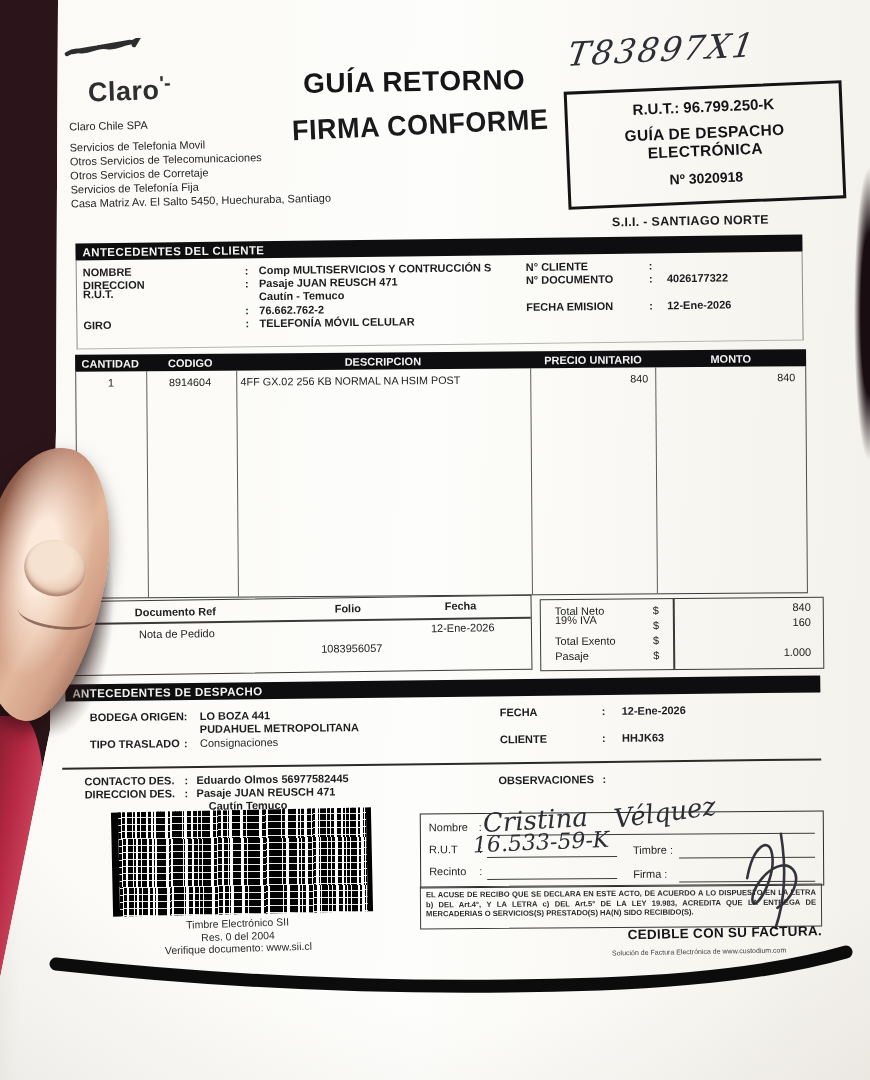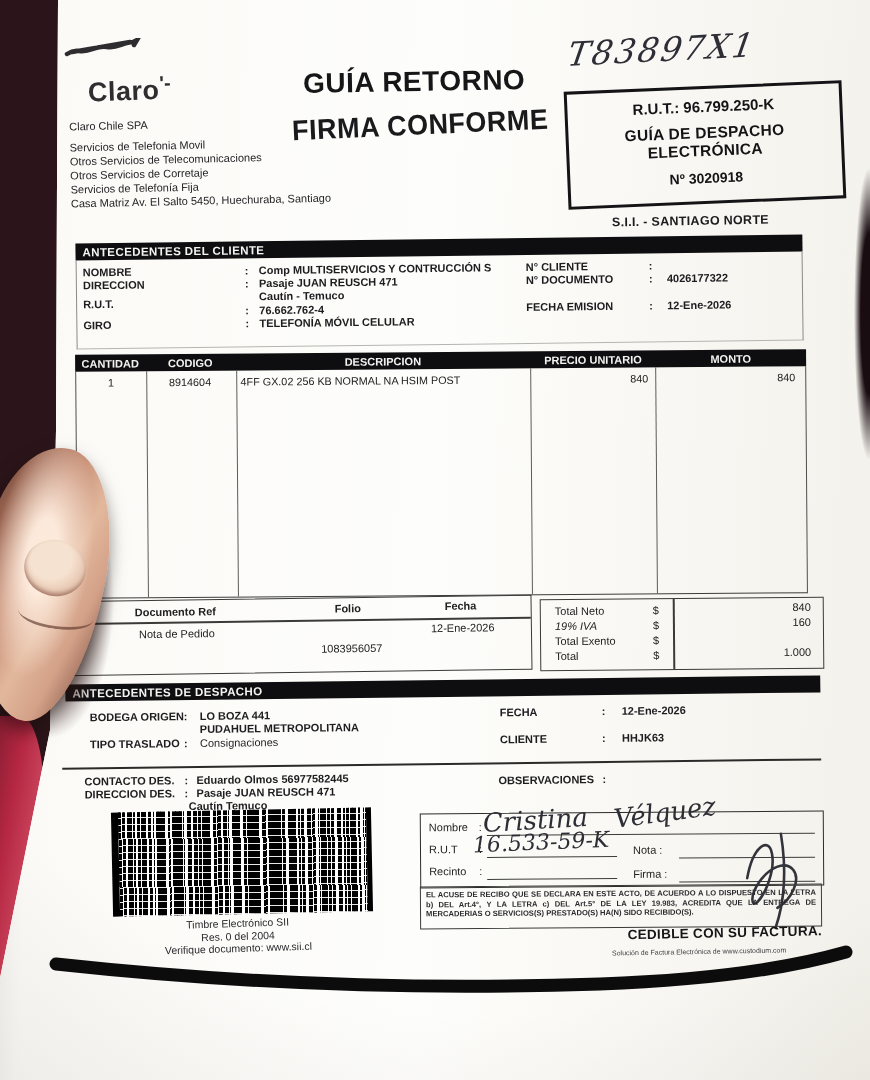--- a/index.html
+++ b/index.html
@@ -195,23 +195,23 @@
     <div class="box">
       <span class="t" style="left:6px;top:6px;">NOMBRE</span>
       <span class="t" style="left:168px;top:6px;">:</span>
       <span class="t" style="left:182px;top:6px;">Comp MULTISERVICIOS Y CONTRUCCIÓN S</span>
 
       <span class="t" style="left:6px;top:19px;">DIRECCION</span>
       <span class="t" style="left:168px;top:19px;">:</span>
       <span class="t" style="left:182px;top:19px;">Pasaje JUAN REUSCH 471</span>
       <span class="t" style="left:182px;top:32px;">Cautín -  Temuco</span>
 
-      <span class="t" style="left:6px;top:38px;">R.U.T.</span>
+      <span class="t" style="left:6px;top:28px;">R.U.T.</span>
       <span class="t" style="left:168px;top:46px;">:</span>
-      <span class="t" style="left:182px;top:46px;">76.662.762-4</span>
+      <span class="t" style="left:182px;top:46px;">76.662.762-2</span>
 
       <span class="t" style="left:6px;top:59px;">GIRO</span>
       <span class="t" style="left:168px;top:59px;">:</span>
       <span class="t" style="left:182px;top:59px;">TELEFONÍA MÓVIL CELULAR</span>
 
       <span class="t" style="left:449px;top:6px;">N° CLIENTE</span>
       <span class="t" style="left:572px;top:6px;">:</span>
       <span class="t" style="left:590px;top:6px;"></span>
 
       <span class="t" style="left:449px;top:19px;">N° DOCUMENTO</span>
@@ -255,27 +255,27 @@
     <span class="t" style="left:76px;top:27px;">Nota de Pedido</span>
     <span class="t" style="left:258px;top:26px;margin-top:18px;">1083956057</span>
     <span class="t" style="left:368px;top:25px;">12-Ene-2026</span>
   </div>
 
   <div class="abs totals">
     <div class="vdiv"></div>
     <span class="t" style="left:14px;top:5px;">Total Neto</span>
     <span class="t" style="left:112px;top:5px;">$</span>
     <span class="t val" style="top:3px;">840</span>
-    <span class="t" style="left:14px;top:20px;font-style:italic;">19% IVA</span>
+    <span class="t" style="left:14px;top:14px;">19% IVA</span>
     <span class="t" style="left:112px;top:20px;">$</span>
     <span class="t val" style="top:18px;">160</span>
     <span class="t" style="left:14px;top:35px;">Total Exento</span>
     <span class="t" style="left:112px;top:35px;">$</span>
     <span class="t val" style="top:33px;"></span>
-    <span class="t" style="left:14px;top:50px;">Total</span>
+    <span class="t" style="left:14px;top:50px;">Pasaje</span>
     <span class="t" style="left:112px;top:50px;">$</span>
     <span class="t val" style="top:48px;">1.000</span>
   </div>
 
   <div class="abs dispatch">
     <div class="bar">ANTECEDENTES DE DESPACHO</div>
     <div class="content">
       <span class="t" style="left:24px;top:10px;">BODEGA ORIGEN</span>
       <span class="t" style="left:118px;top:10px;">:</span>
       <span class="t" style="left:134px;top:10px;">LO BOZA 441</span>
@@ -283,21 +283,21 @@
       <span class="t" style="left:24px;top:37px;">TIPO TRASLADO</span>
       <span class="t" style="left:118px;top:37px;">:</span>
       <span class="t" style="left:134px;top:37px;font-weight:normal;text-align:right;">Consignaciones</span>
       <div class="hr"></div>
       <span class="t" style="left:18px;top:74px;">CONTACTO DES.</span>
       <span class="t" style="left:118px;top:74px;">:</span>
       <span class="t" style="left:130px;top:74px;">Eduardo Olmos 56977582445</span>
       <span class="t" style="left:18px;top:87px;">DIRECCION DES.</span>
       <span class="t" style="left:118px;top:87px;">:</span>
       <span class="t" style="left:130px;top:87px;">Pasaje JUAN REUSCH 471</span>
-      <span class="t" style="left:122px;top:100px;">Cautín  Temuco</span>
+      <span class="t" style="left:142px;top:100px;">Cautín  Temuco</span>
 
       <span class="t" style="left:434px;top:10px;">FECHA</span>
       <span class="t" style="left:536px;top:10px;">:</span>
       <span class="t" style="left:556px;top:10px;">12-Ene-2026</span>
       <span class="t" style="left:434px;top:37px;">CLIENTE</span>
       <span class="t" style="left:536px;top:37px;">:</span>
       <span class="t" style="left:556px;top:37px;">HHJK63</span>
       <span class="t" style="left:432px;top:78px;">OBSERVACIONES</span>
       <span class="t" style="left:536px;top:78px;">:</span>
       <span class="t" style="left:556px;top:78px;"></span>
@@ -314,21 +314,21 @@
   <div class="abs receipt">
     <span class="t" style="left:8px;top:7px;">Nombre</span>
     <span class="t" style="left:58px;top:7px;">:</span>
     <div class="ln" style="left:66px;right:8px;top:21px;"></div>
     <span class="t" style="left:8px;top:29px;">R.U.T</span>
     <span class="t" style="left:58px;top:29px;">:</span>
     <div class="ln" style="left:66px;width:130px;top:43px;"></div>
     <span class="t" style="left:8px;top:51px;">Recinto</span>
     <span class="t" style="left:58px;top:51px;">:</span>
     <div class="ln" style="left:66px;width:130px;top:65px;"></div>
-    <span class="t" style="left:212px;top:31px;">Nota :</span>
+    <span class="t" style="left:212px;top:31px;">Timbre :</span>
     <div class="ln" style="left:258px;right:8px;top:45px;"></div>
     <span class="t" style="left:212px;top:55px;">Firma :</span>
     <div class="ln" style="left:258px;right:8px;top:69px;"></div>
 
     <div class="hand hand-name">
       <span>Cristina</span><span class="w2">Vélquez</span>
     </div>
     <div class="hand hand-rut">16.533-59-K</div>
     <svg class="sig-svg" width="150" height="120" viewBox="0 0 150 120">
       <path d="M78,62 C84,30 100,20 103,38 C106,55 96,78 88,86 C82,92 80,80 90,66 C100,52 116,44 124,54 C132,64 122,84 108,92" stroke="#32333b" stroke-width="2.6" fill="none" stroke-linecap="round"></path>

